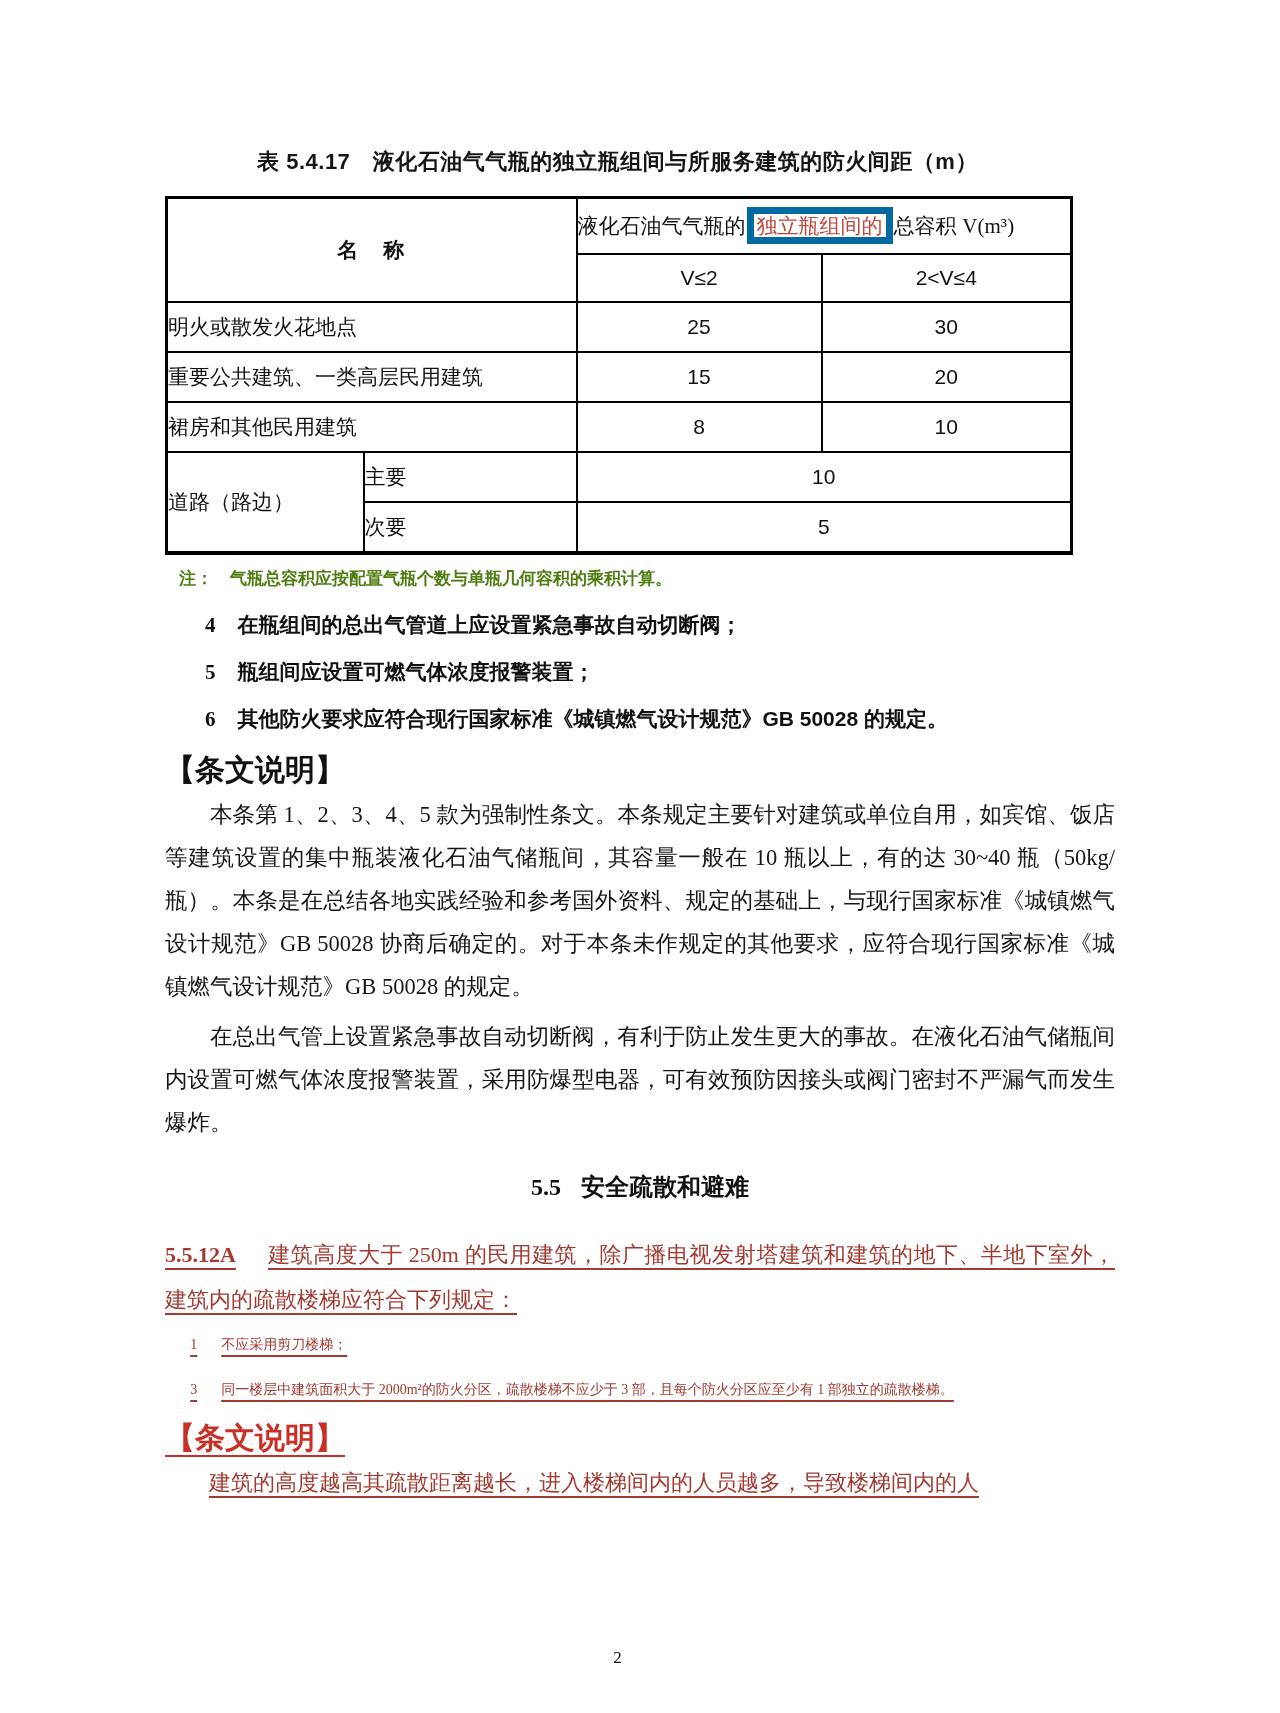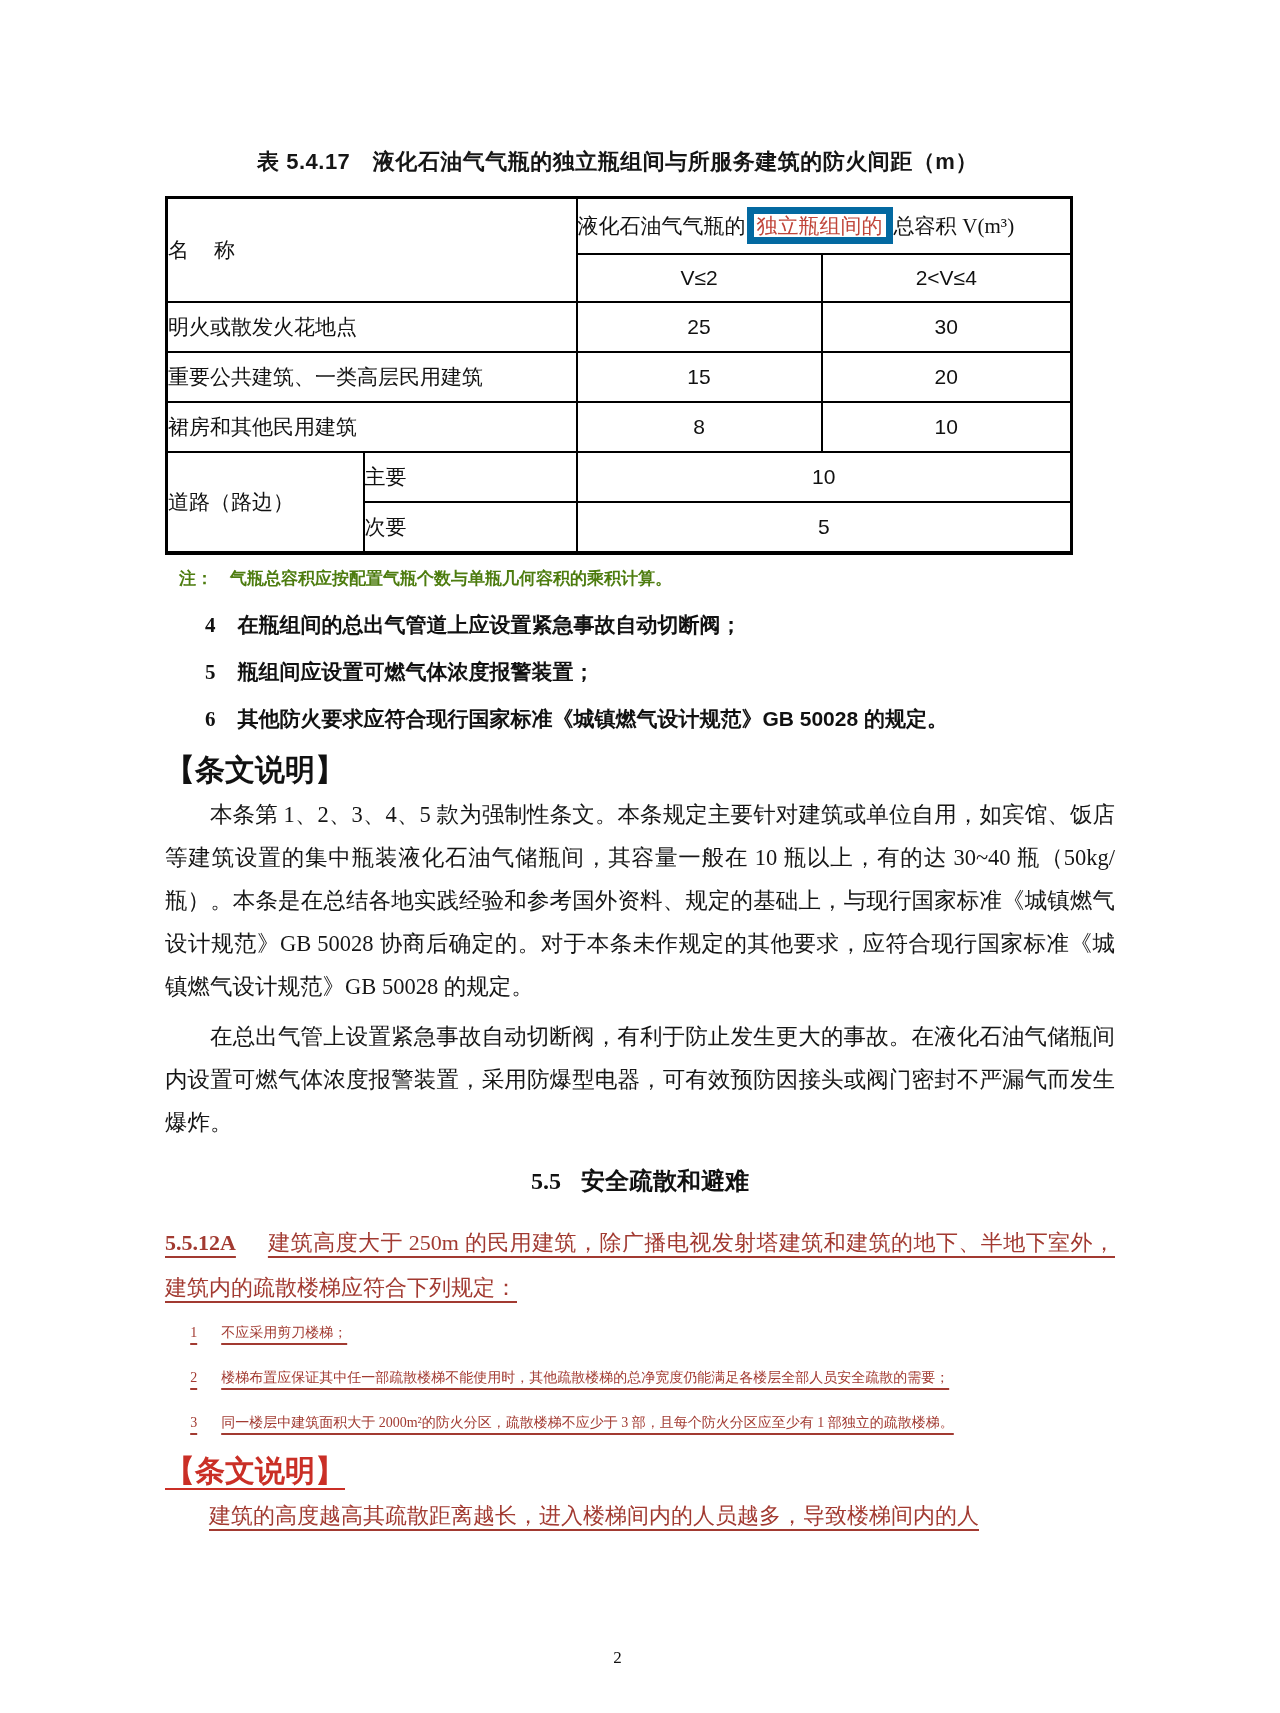--- a/index.html
+++ b/index.html
@@ -20,21 +20,21 @@
 
   
   table.fire{
     border-collapse:collapse;table-layout:fixed;width:905px;
     border:3px solid #000;border-bottom:4px solid #000;
   }
   table.fire td{
     border:2px solid #000;vertical-align:middle;padding:0;
     font-family:"Liberation Sans", sans-serif;font-size:21px;color:#111;
   }
-  td.name-cell{font-size:22px;letter-spacing:2px;}
+  td.name-cell{text-align:center;font-size:22px;letter-spacing:2px;font-weight:bold;}
   td.head-cap{height:54px;text-align:left;padding-left:10px;font-size:21px;}
   td.head-cap .latin, .serifnum{font-family:"Liberation Serif", serif;}
   td.boxwrap span.boxed{
     color:#c0453a;border:7px solid #0369a1;padding:0 3px;margin:0 1px;
   }
   td.colhead{height:46px;text-align:center;font-family:"Liberation Serif", serif;font-size:22px;}
   td.lbl{height:48px;text-align:left;padding-left:24px;}
   td.sublbl{height:48px;text-align:left;padding-left:22px;}
   td.val{text-align:center;font-family:"Liberation Serif", serif;font-size:22px;}
 
@@ -61,21 +61,21 @@
   
   p.para{
     margin:7px 0 0 0;text-indent:2em;text-align:justify;
     font-size:22.5px;line-height:43px;color:#161616;
   }
 
   
   h2.sec{
     width:950px;margin:21px 0 23px 0;text-align:center;
     font-family:"Liberation Sans", sans-serif;font-weight:bold;
-    font-size:24px;line-height:32px;color:#111;
+    font-size:24px;line-height:44px;color:#111;
   }
   h2.sec .secnum{font-family:"Liberation Serif", serif;margin-right:20px;}
 
   
   .red{
     color:#a23a31;
     text-decoration:underline;text-decoration-thickness:2px;
     text-underline-offset:6px;text-decoration-skip-ink:none;
   }
   p.rclause{margin:0;text-align:justify;font-size:22px;line-height:45px;}
@@ -157,21 +157,20 @@
     <div class="exp-label">【条文说明】</div>
 
     <p class="para">本条第 1、2、3、4、5 款为强制性条文。本条规定主要针对建筑或单位自用，如宾馆、饭店等建筑设置的集中瓶装液化石油气储瓶间，其容量一般在 10 瓶以上，有的达 30~40 瓶（50kg/瓶）。本条是在总结各地实践经验和参考国外资料、规定的基础上，与现行国家标准《城镇燃气设计规范》GB 50028 协商后确定的。对于本条未作规定的其他要求，应符合现行国家标准《城镇燃气设计规范》GB 50028 的规定。</p>
     <p class="para">在总出气管上设置紧急事故自动切断阀，有利于防止发生更大的事故。在液化石油气储瓶间内设置可燃气体浓度报警装置，采用防爆型电器，可有效预防因接头或阀门密封不严漏气而发生爆炸。</p>
 
     <h2 class="sec"><span class="secnum">5.5</span><span>安全疏散和避难</span></h2>
 
     <p class="red rclause"><span class="cnum">5.5.12A</span><span>建筑高度大于 250m 的民用建筑，除广播电视发射塔建筑和建筑的地下、半地下室外，建筑内的疏散楼梯应符合下列规定：</span></p>
 
     <p class="red ritem"><span class="inum">1</span><span>不应采用剪刀楼梯；</span></p>
-    <p class="red ritem"><span class="inum">2</span><span>楼梯布置应保证其中任一部疏散楼梯不能使用时，其他疏散楼梯的总净宽度仍能满足各楼层全部人员安全疏散的需要；</span></p>
     <p class="red ritem"><span class="inum">3</span><span>同一楼层中建筑面积大于 2000m²的防火分区，疏散楼梯不应少于 3 部，且每个防火分区应至少有 1 部独立的疏散楼梯。</span></p>
 
     <div class="exp-label red-label">【条文说明】</div>
 
     <p class="red rpara">建筑的高度越高其疏散距离越长，进入楼梯间内的人员越多，导致楼梯间内的人</p>
 
   </div>
 
   <div class="pagenum">2</div>
 </div>

